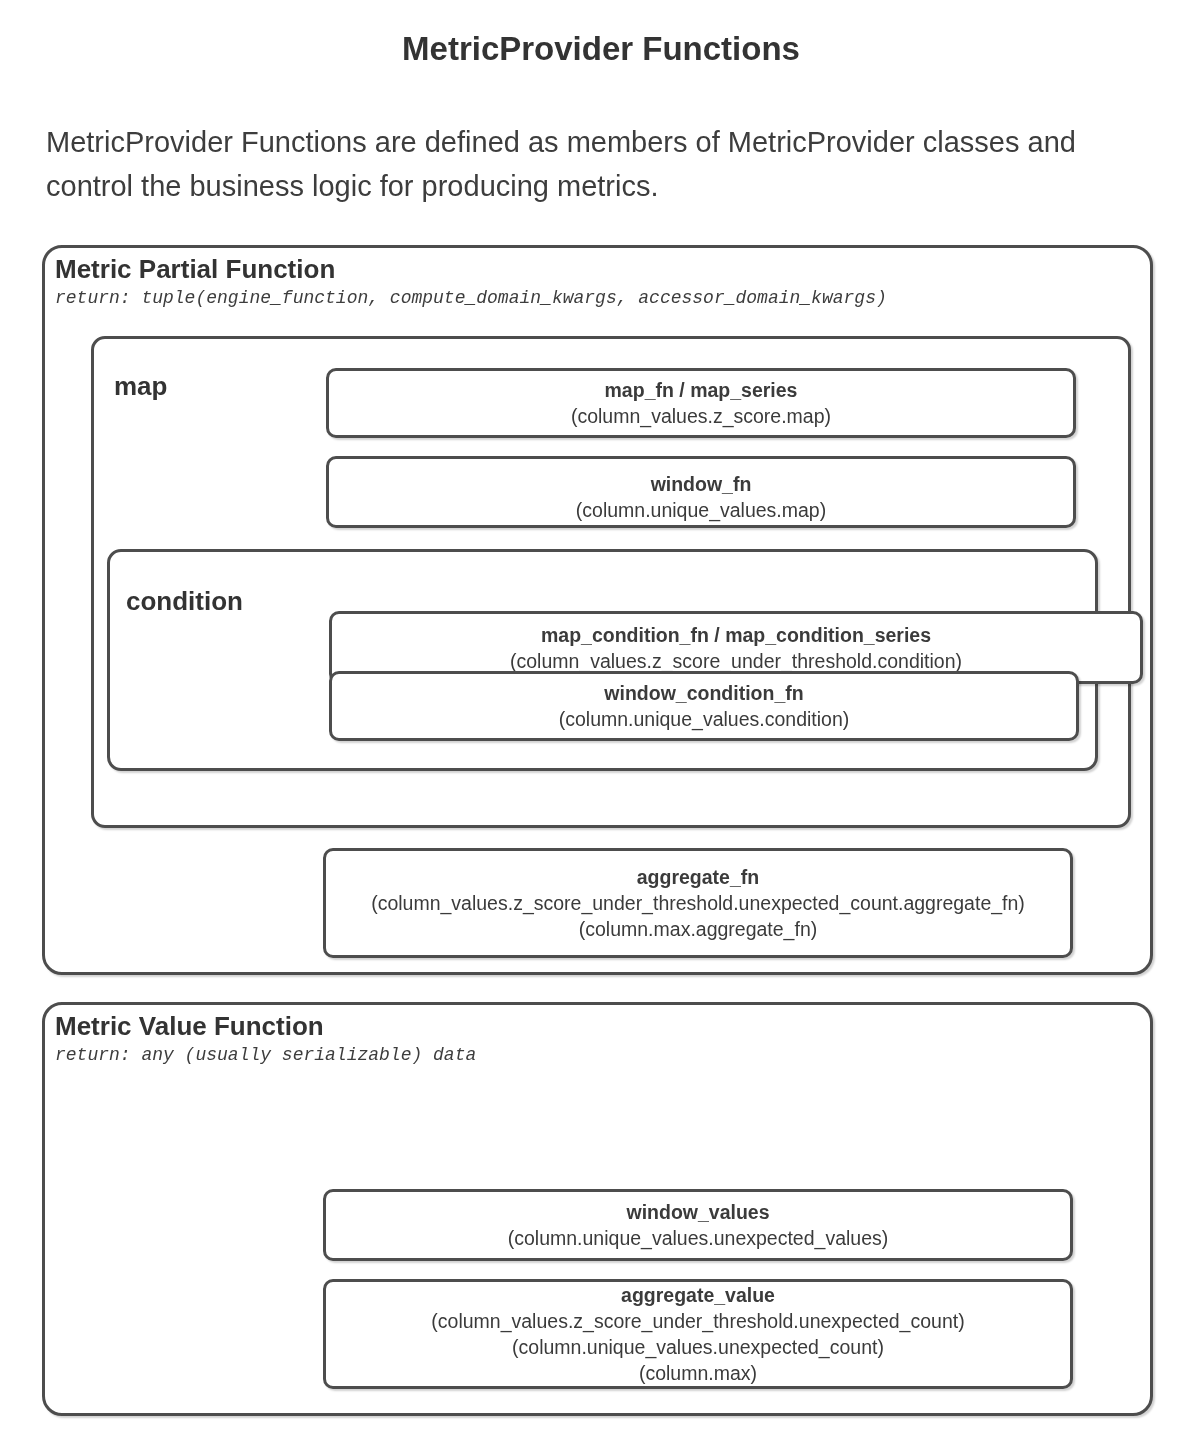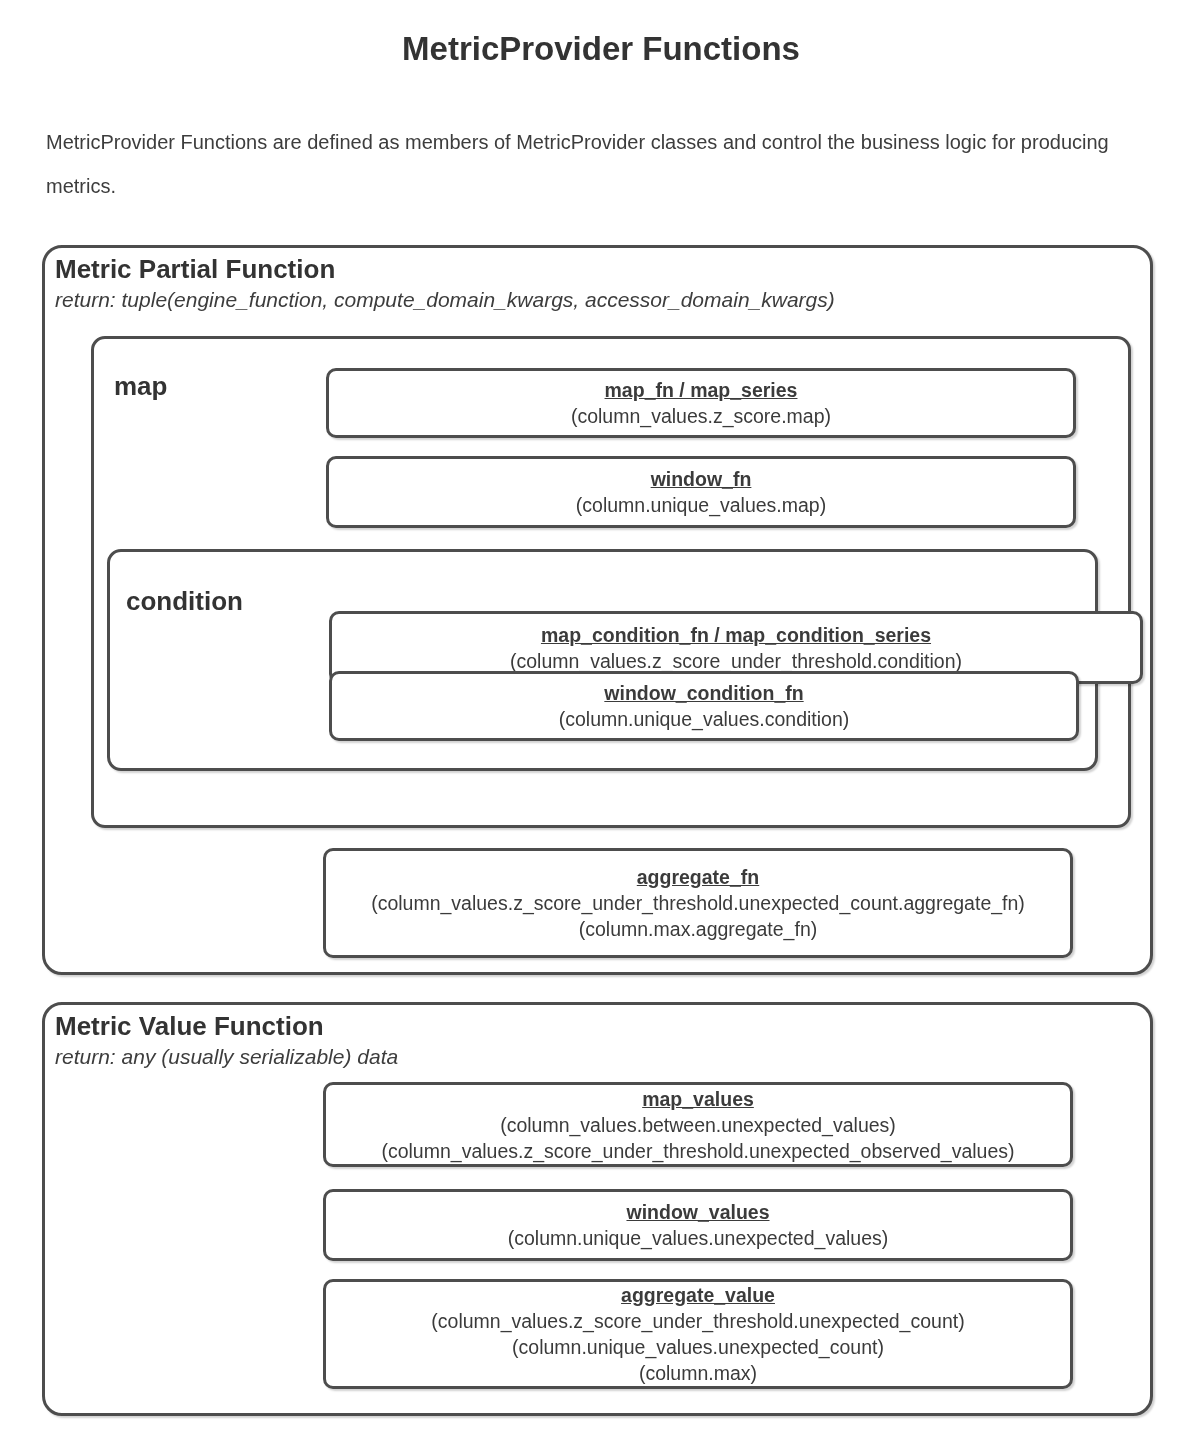--- a/index.html
+++ b/index.html
@@ -24,21 +24,21 @@
     text-align: center;
     font-size: 33px;
     font-weight: bold;
     color: #333333;
   }
   .intro {
     position: absolute;
     left: 46px; top: 120px;
     width: 1118px;
     margin: 0;
-    font-size: 20px;
+    font-size: 29px;
     line-height: 44px;
     color: #3d3d3d;
   }
   .box {
     position: absolute;
     box-sizing: border-box;
     border: 3px solid #4d4d4d;
     background: #ffffff;
     box-shadow: 2px 2px 2px rgba(0,0,0,0.18);
   }
@@ -47,24 +47,25 @@
     position: absolute;
     left: 10px; top: 6px;
     font-size: 26px;
     font-weight: bold;
     color: #333333;
     white-space: nowrap;
   }
   .sec-note {
     position: absolute;
     left: 10px; top: 40px;
-    font-size: 21px;
+    font-size: 18px;
     font-style: italic;
     color: #3d3d3d;
     white-space: nowrap;
+    font-family: Liberation Mono, monospace;
   }
   #partial { left: 42px; top: 245px; width: 1111px; height: 730px; }
   #value   { left: 42px; top: 1002px; width: 1111px; height: 414px; }
 
   .group { border-radius: 14px; left: 46px; top: 88px; width: 1040px; height: 492px; }
   .cond  { border-radius: 14px; left: 13px; top: 210px; width: 991px; height: 222px; }
 
   .glabel {
     position: absolute;
     left: 20px; top: 32px;
@@ -79,23 +80,23 @@
     display: flex;
     flex-direction: column;
     justify-content: center;
     align-items: center;
     text-align: center;
     font-size: 19.5px;
     line-height: 26px;
     color: #3b3b3b;
     padding: 2px 8px;
   }
-  .small .bt { font-weight: bold; text-decoration: underline; } 
+  .small .bt { font-weight: bold; } 
   .box-map      { left: 232px; top: 29px;  width: 750px; height: 70px; }
-  .box-window   { left: 232px; top: 117px; width: 750px; height: 72px; }
+  .box-window   { left: 232px; top: 117px; width: 750px; height: 72px; justify-content: flex-end; }
   .box-mapcond  { left: 219px; top: 26px;  width: 814px; height: 73px; margin-top: 33px; }
   .box-wincond  { left: 219px; top: 119px; width: 750px; height: 70px; }
   .box-aggfn    { left: 278px; top: 600px; width: 750px; height: 110px; }
   .box-mapval   { left: 278px; top: 77px;  width: 750px; height: 85px; }
   .box-winval   { left: 278px; top: 184px; width: 750px; height: 72px; text-align: right; }
   .box-aggval   { left: 278px; top: 274px; width: 750px; height: 110px; }
 </style>
 </head>
 <body>
 
@@ -141,25 +142,20 @@
       <div class="bt">aggregate_fn</div>
       <div class="bl">(column_values.z_score_under_threshold.unexpected_count.aggregate_fn)</div>
       <div class="bl">(column.max.aggregate_fn)</div>
     </div>
   </section>
 
   <section class="box outer" id="value">
     <div class="sec-head">Metric Value Function</div>
     <div class="sec-note">return: any (usually serializable) data</div>
 
-    <div class="box small box-mapval">
-      <div class="bt">map_values</div>
-      <div class="bl">(column_values.between.unexpected_values)</div>
-      <div class="bl">(column_values.z_score_under_threshold.unexpected_observed_values)</div>
-    </div>
 
     <div class="box small box-winval">
       <div class="bt">window_values</div>
       <div class="bl">(column.unique_values.unexpected_values)</div>
     </div>
 
     <div class="box small box-aggval">
       <div class="bt">aggregate_value</div>
       <div class="bl">(column_values.z_score_under_threshold.unexpected_count)</div>
       <div class="bl">(column.unique_values.unexpected_count)</div>

